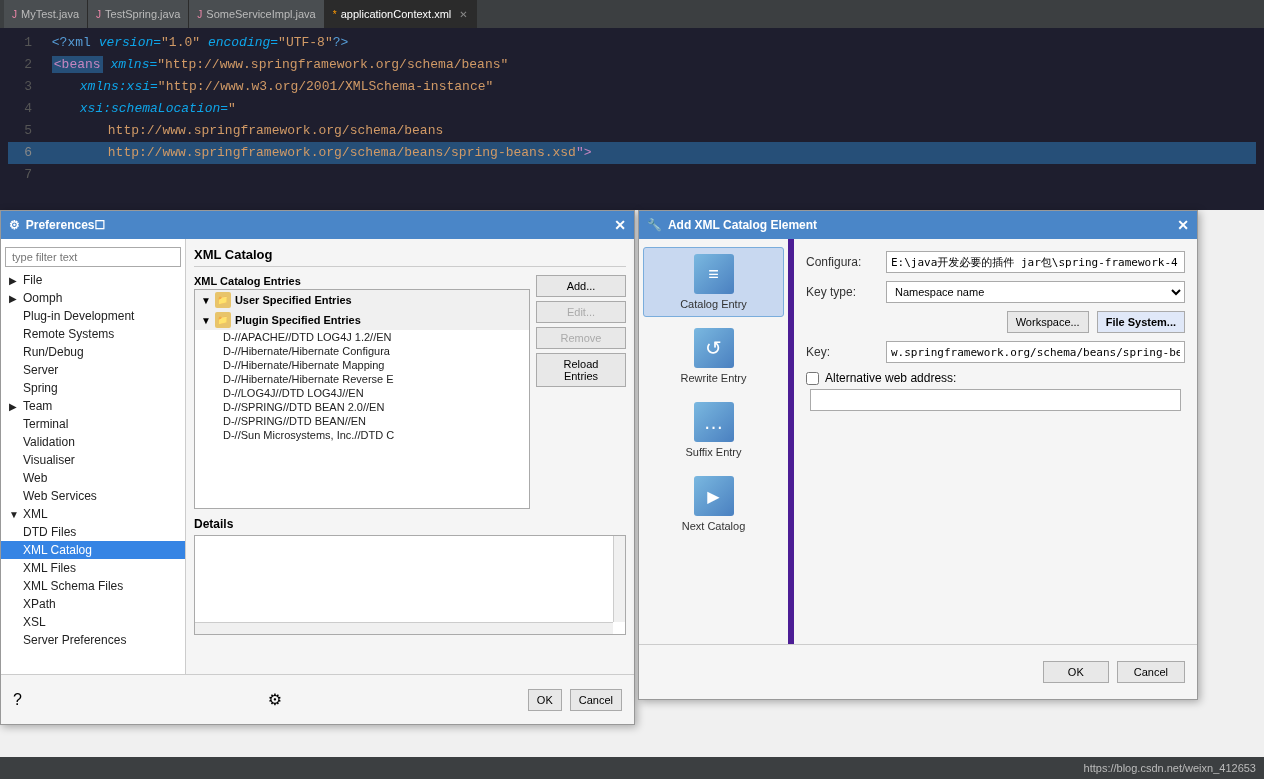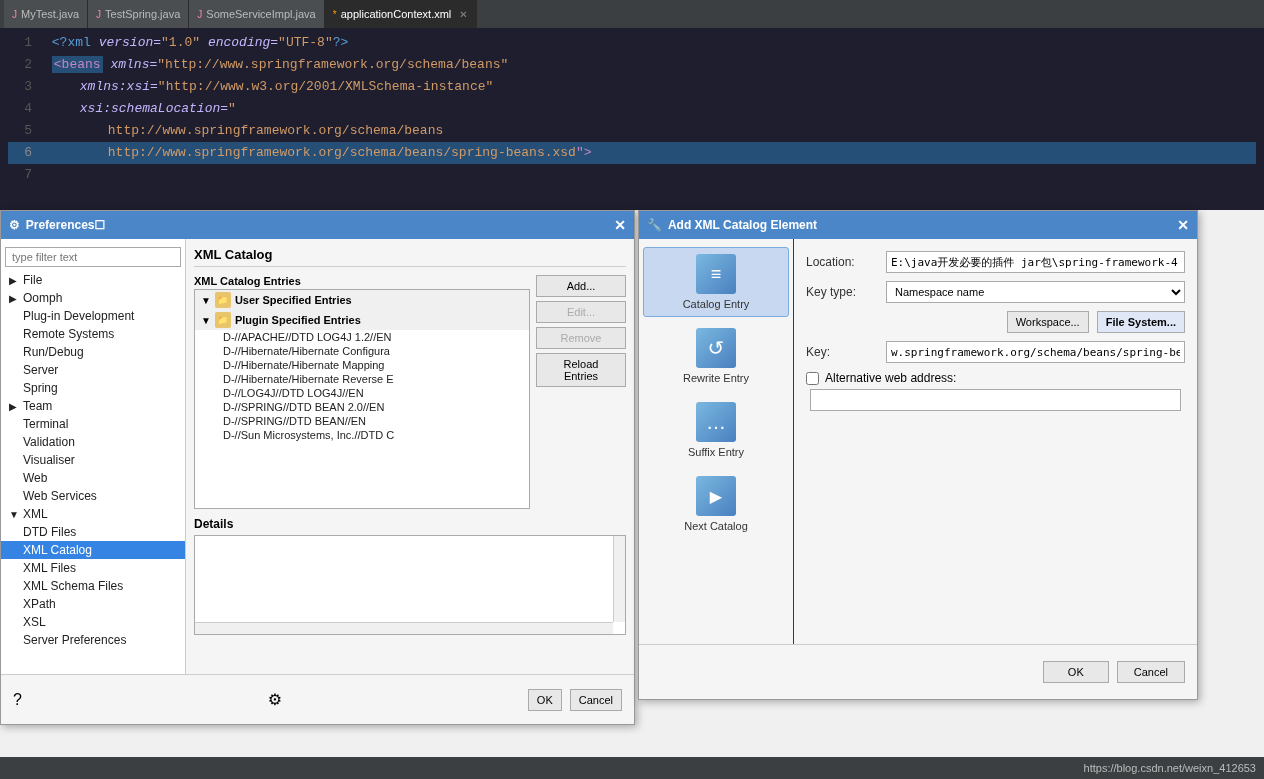--- a/index.html
+++ b/index.html
@@ -59,21 +59,21 @@
     .line-num {
       display: inline-block;
       width: 24px;
       color: #555;
       text-align: right;
       margin-right: 12px;
       user-select: none;
     }
     .kw-blue { color: #569cd6; }
     .kw-purple { color: #c586c0; }
-    .str-red { color: #c4b5fd; font-style: italic; }
+    .str-red { color: #0ea5e9; font-style: italic; }
     .str-orange { color: #d19a66; }
 
     
     .pref-dialog {
       position: absolute;
       top: 210px;
       left: 0;
       width: 635px;
       height: 515px;
       background: #f5f5f5;
@@ -244,21 +244,21 @@
       border: 1px solid #999;
       box-shadow: 2px 2px 8px rgba(0,0,0,0.3);
     }
     .add-catalog-body {
       display: flex;
       height: calc(100% - 28px - 55px);
     }
     .catalog-type-sidebar {
       width: 155px;
       background: #f5f5f5;
-      border-right: 1px solid #4c1d95;
+      border-right: 6px solid #4c1d95;
       display: flex;
       flex-direction: column;
       padding: 8px 4px;
       gap: 4px;
     }
     .catalog-type-item {
       display: flex;
       flex-direction: column;
       align-items: center;
       padding: 6px 4px;
@@ -689,21 +689,21 @@
       </div>
       <div class="catalog-type-item">
         <div class="catalog-type-icon">
           <div class="icon-next-catalog"></div>
         </div>
         <span>Next Catalog</span>
       </div>
     </div>
     <div class="catalog-form">
       <div class="form-row">
-        <span class="form-label">Location:</span>
+        <span class="form-label">Configura:</span>
         <input class="form-input" type="text" value="E:\java开发必要的插件 jar包\spring-framework-4.0.0.RELEA" style="">
       </div>
       <div class="form-row">
         <span class="form-label">Key type:</span>
         <select class="form-select">
           <option>Namespace name</option>
           <option>Public ID</option>
           <option>System ID</option>
           <option>URI</option>
         </select>

